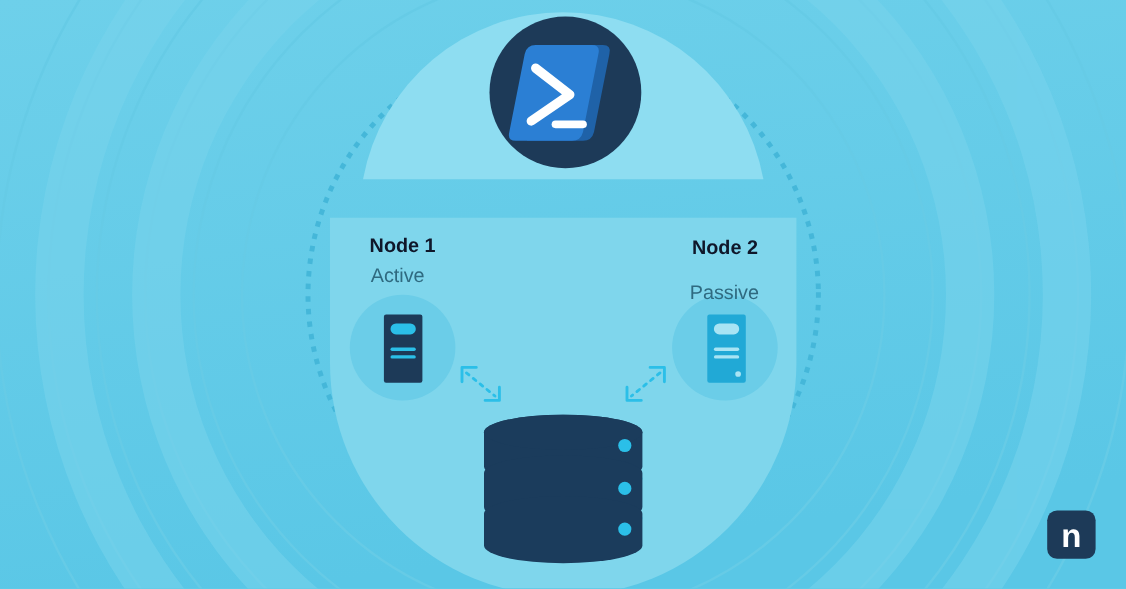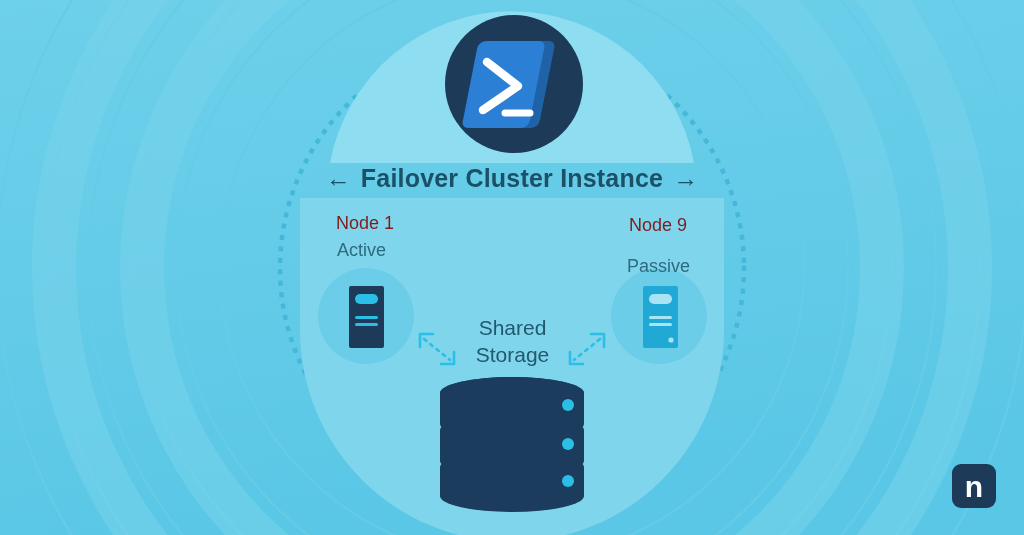--- a/index.html
+++ b/index.html
@@ -15,21 +15,21 @@
   .lbl{position:absolute;margin:0;white-space:nowrap;}
 
   #fci-label{
     left:0;right:0;top:164px;text-align:center;
     font-size:25px;font-weight:bold;color:#1c5066;letter-spacing:.2px;
   }
   #fci-label .arw{font-weight:normal;font-size:25px;display:inline-block;}
   #fci-label .arw.l{margin-right:10px;}
   #fci-label .arw.r{margin-left:10px;}
 
-  .node-title{font-size:18px;font-weight:normal;color:#7f1d1d;}
+  .node-title{font-size:18px;font-weight:bold;color:#0f172a;}
   .node-state{font-size:18px;color:#2f6a80;text-align:center;}
 
   #n1-title{left:336px;top:213px;}
   #n1-state{left:337px;top:240px;}
   #n2-title{left:629px;top:215px;}
   #n2-state{left:627px;top:256px;}
 
   #storage-label{
     left:455px;top:314px;width:115px;text-align:center;
     font-size:21px;color:#23596e;line-height:27px;
@@ -136,28 +136,21 @@
         <line x1="505" y1="113" x2="530" y2="113" stroke="#ffffff" stroke-width="7" stroke-linecap="round"></line>
       </g>
     </g>
 
     <g>
       <rect x="952" y="464" width="44" height="44" rx="9" fill="#1d3a58"></rect>
       <text x="974" y="497" text-anchor="middle" fill="#ffffff" font-family="Liberation Sans, sans-serif" font-size="30" font-weight="bold">n</text>
     </g>
   </svg>
 
-  <p class="lbl" id="fci-label">
-    <span class="arw l">←</span><span>Failover Cluster Instance</span><span class="arw r">→</span>
-  </p>
 
   <p class="lbl node-title" id="n1-title">Node 1</p>
   <p class="lbl node-state" id="n1-state">Active</p>
 
-  <p class="lbl node-title" id="n2-title">Node 9</p>
+  <p class="lbl node-title" id="n2-title">Node 2</p>
   <p class="lbl node-state" id="n2-state">Passive</p>
 
-  <p class="lbl" id="storage-label">
-    <span>Shared</span>
-    <span>Storage</span>
-  </p>
 
 </div>
 
 </body></html>

